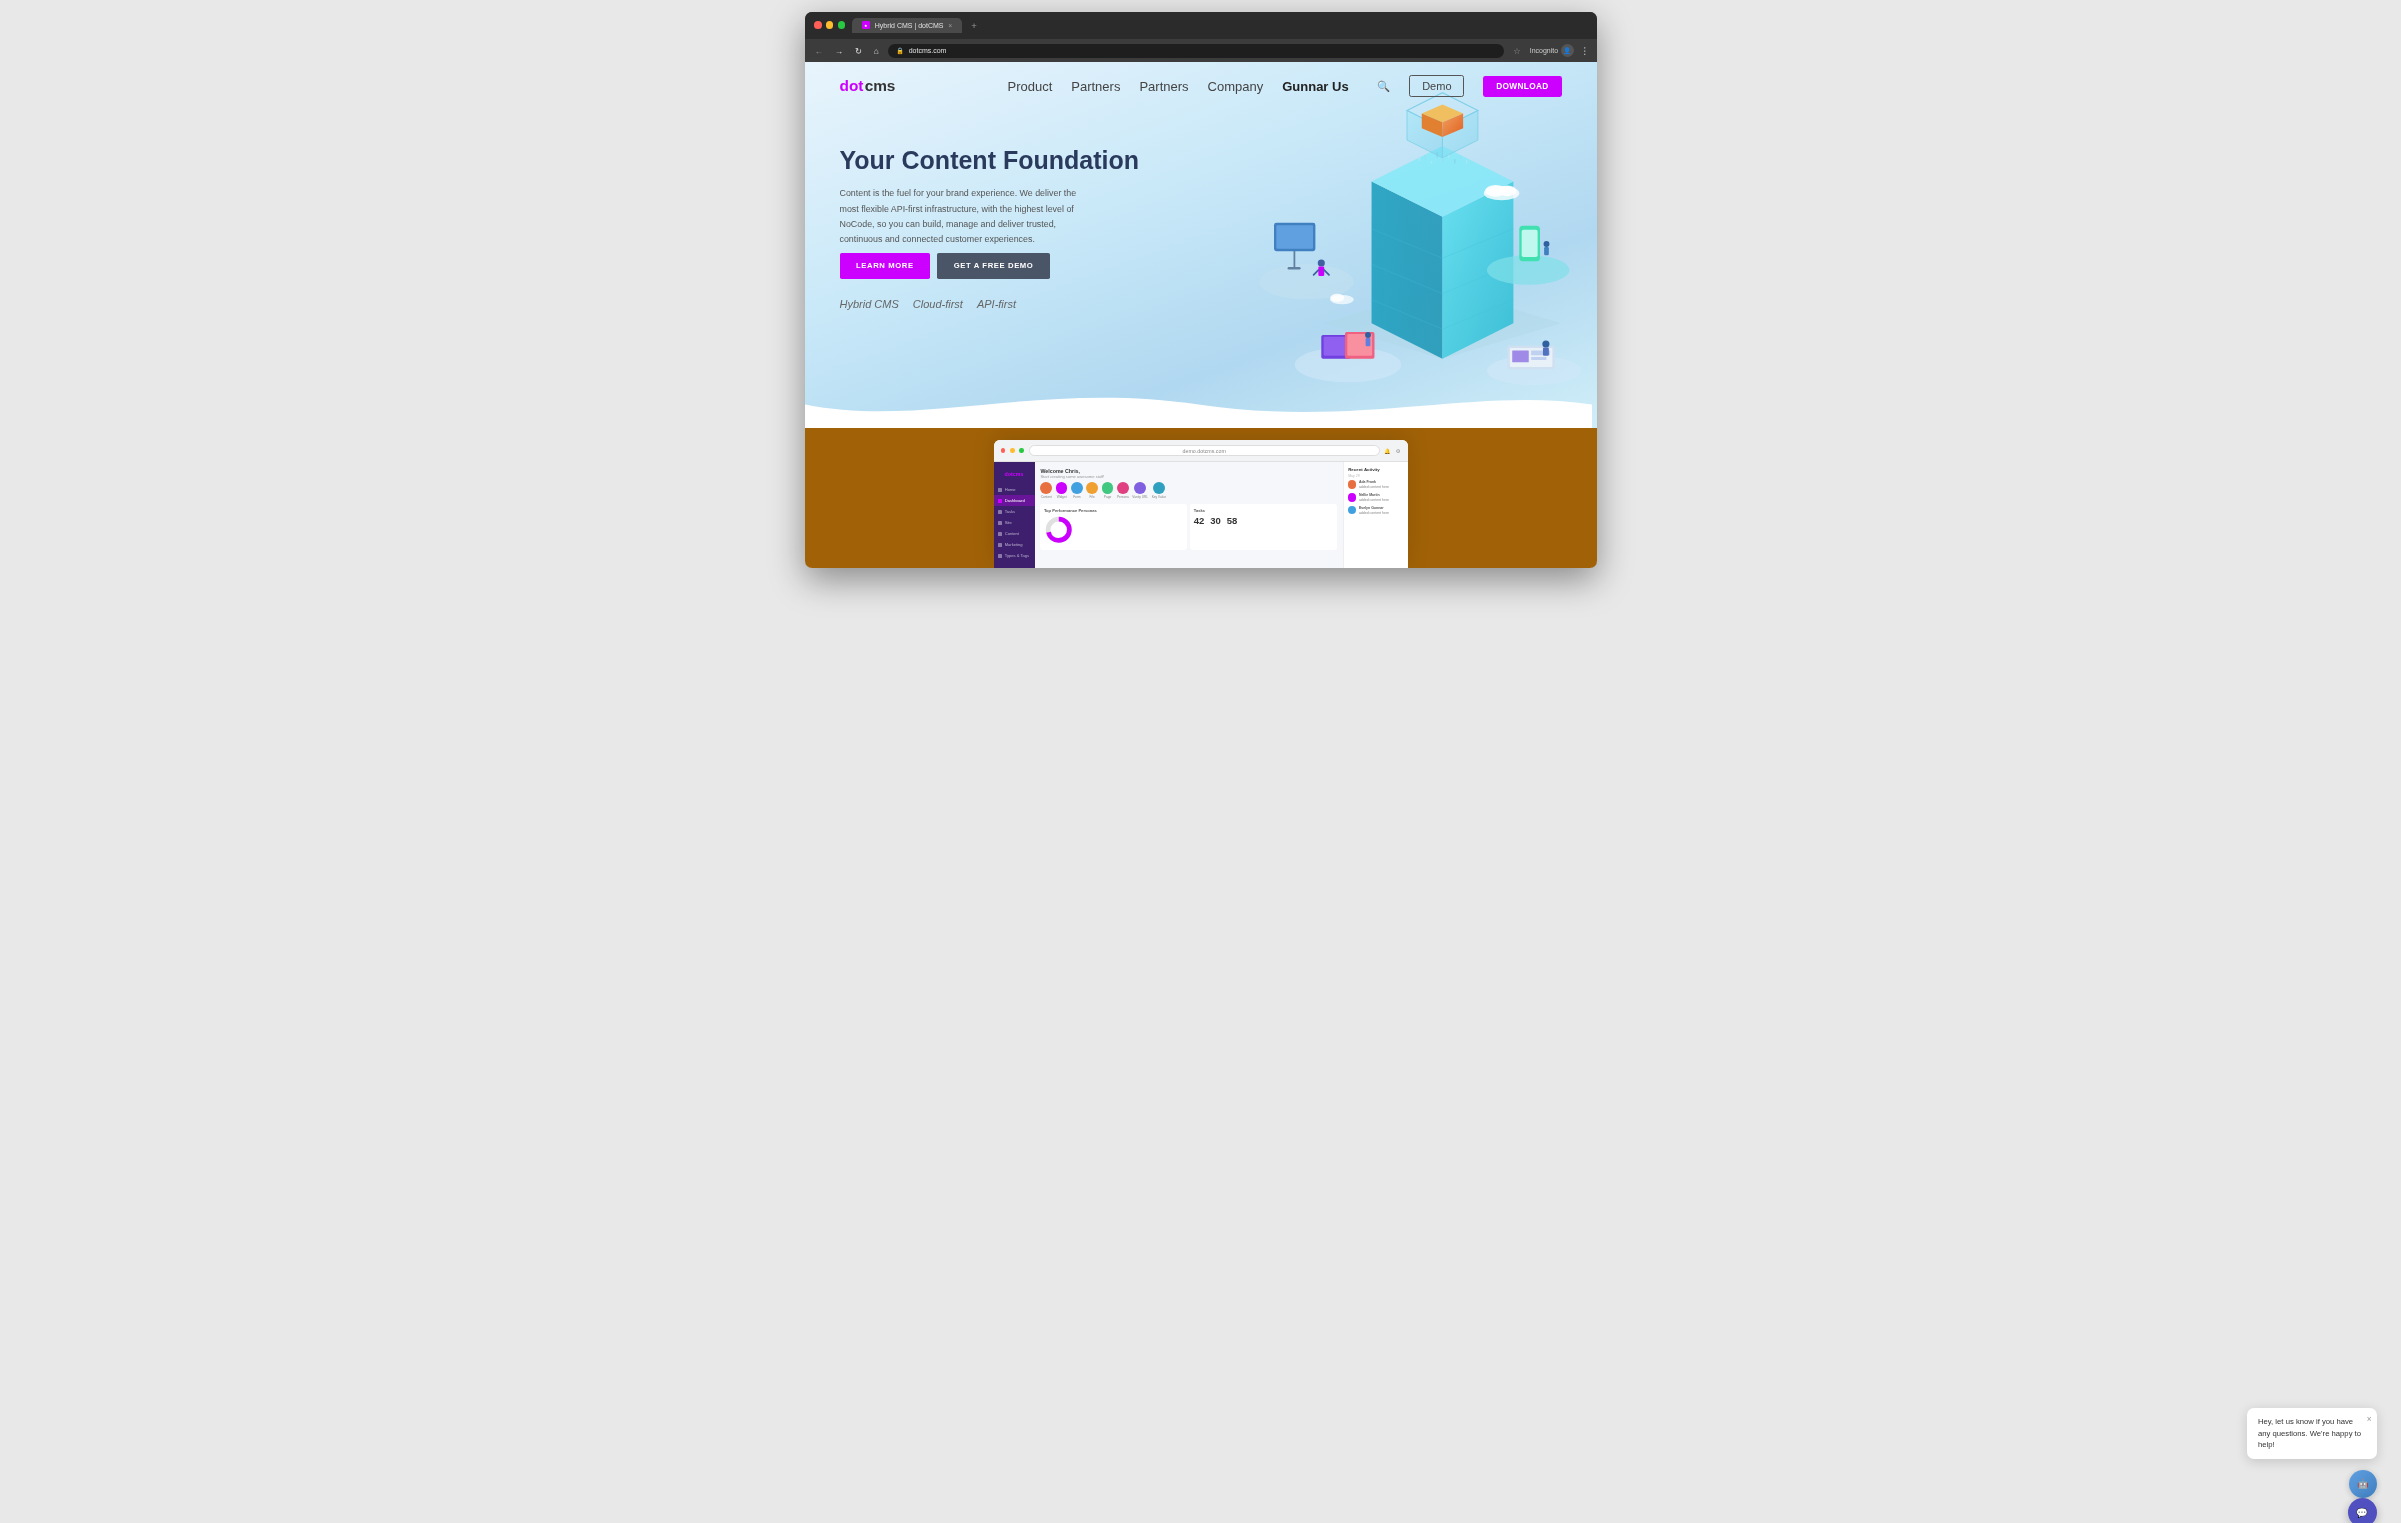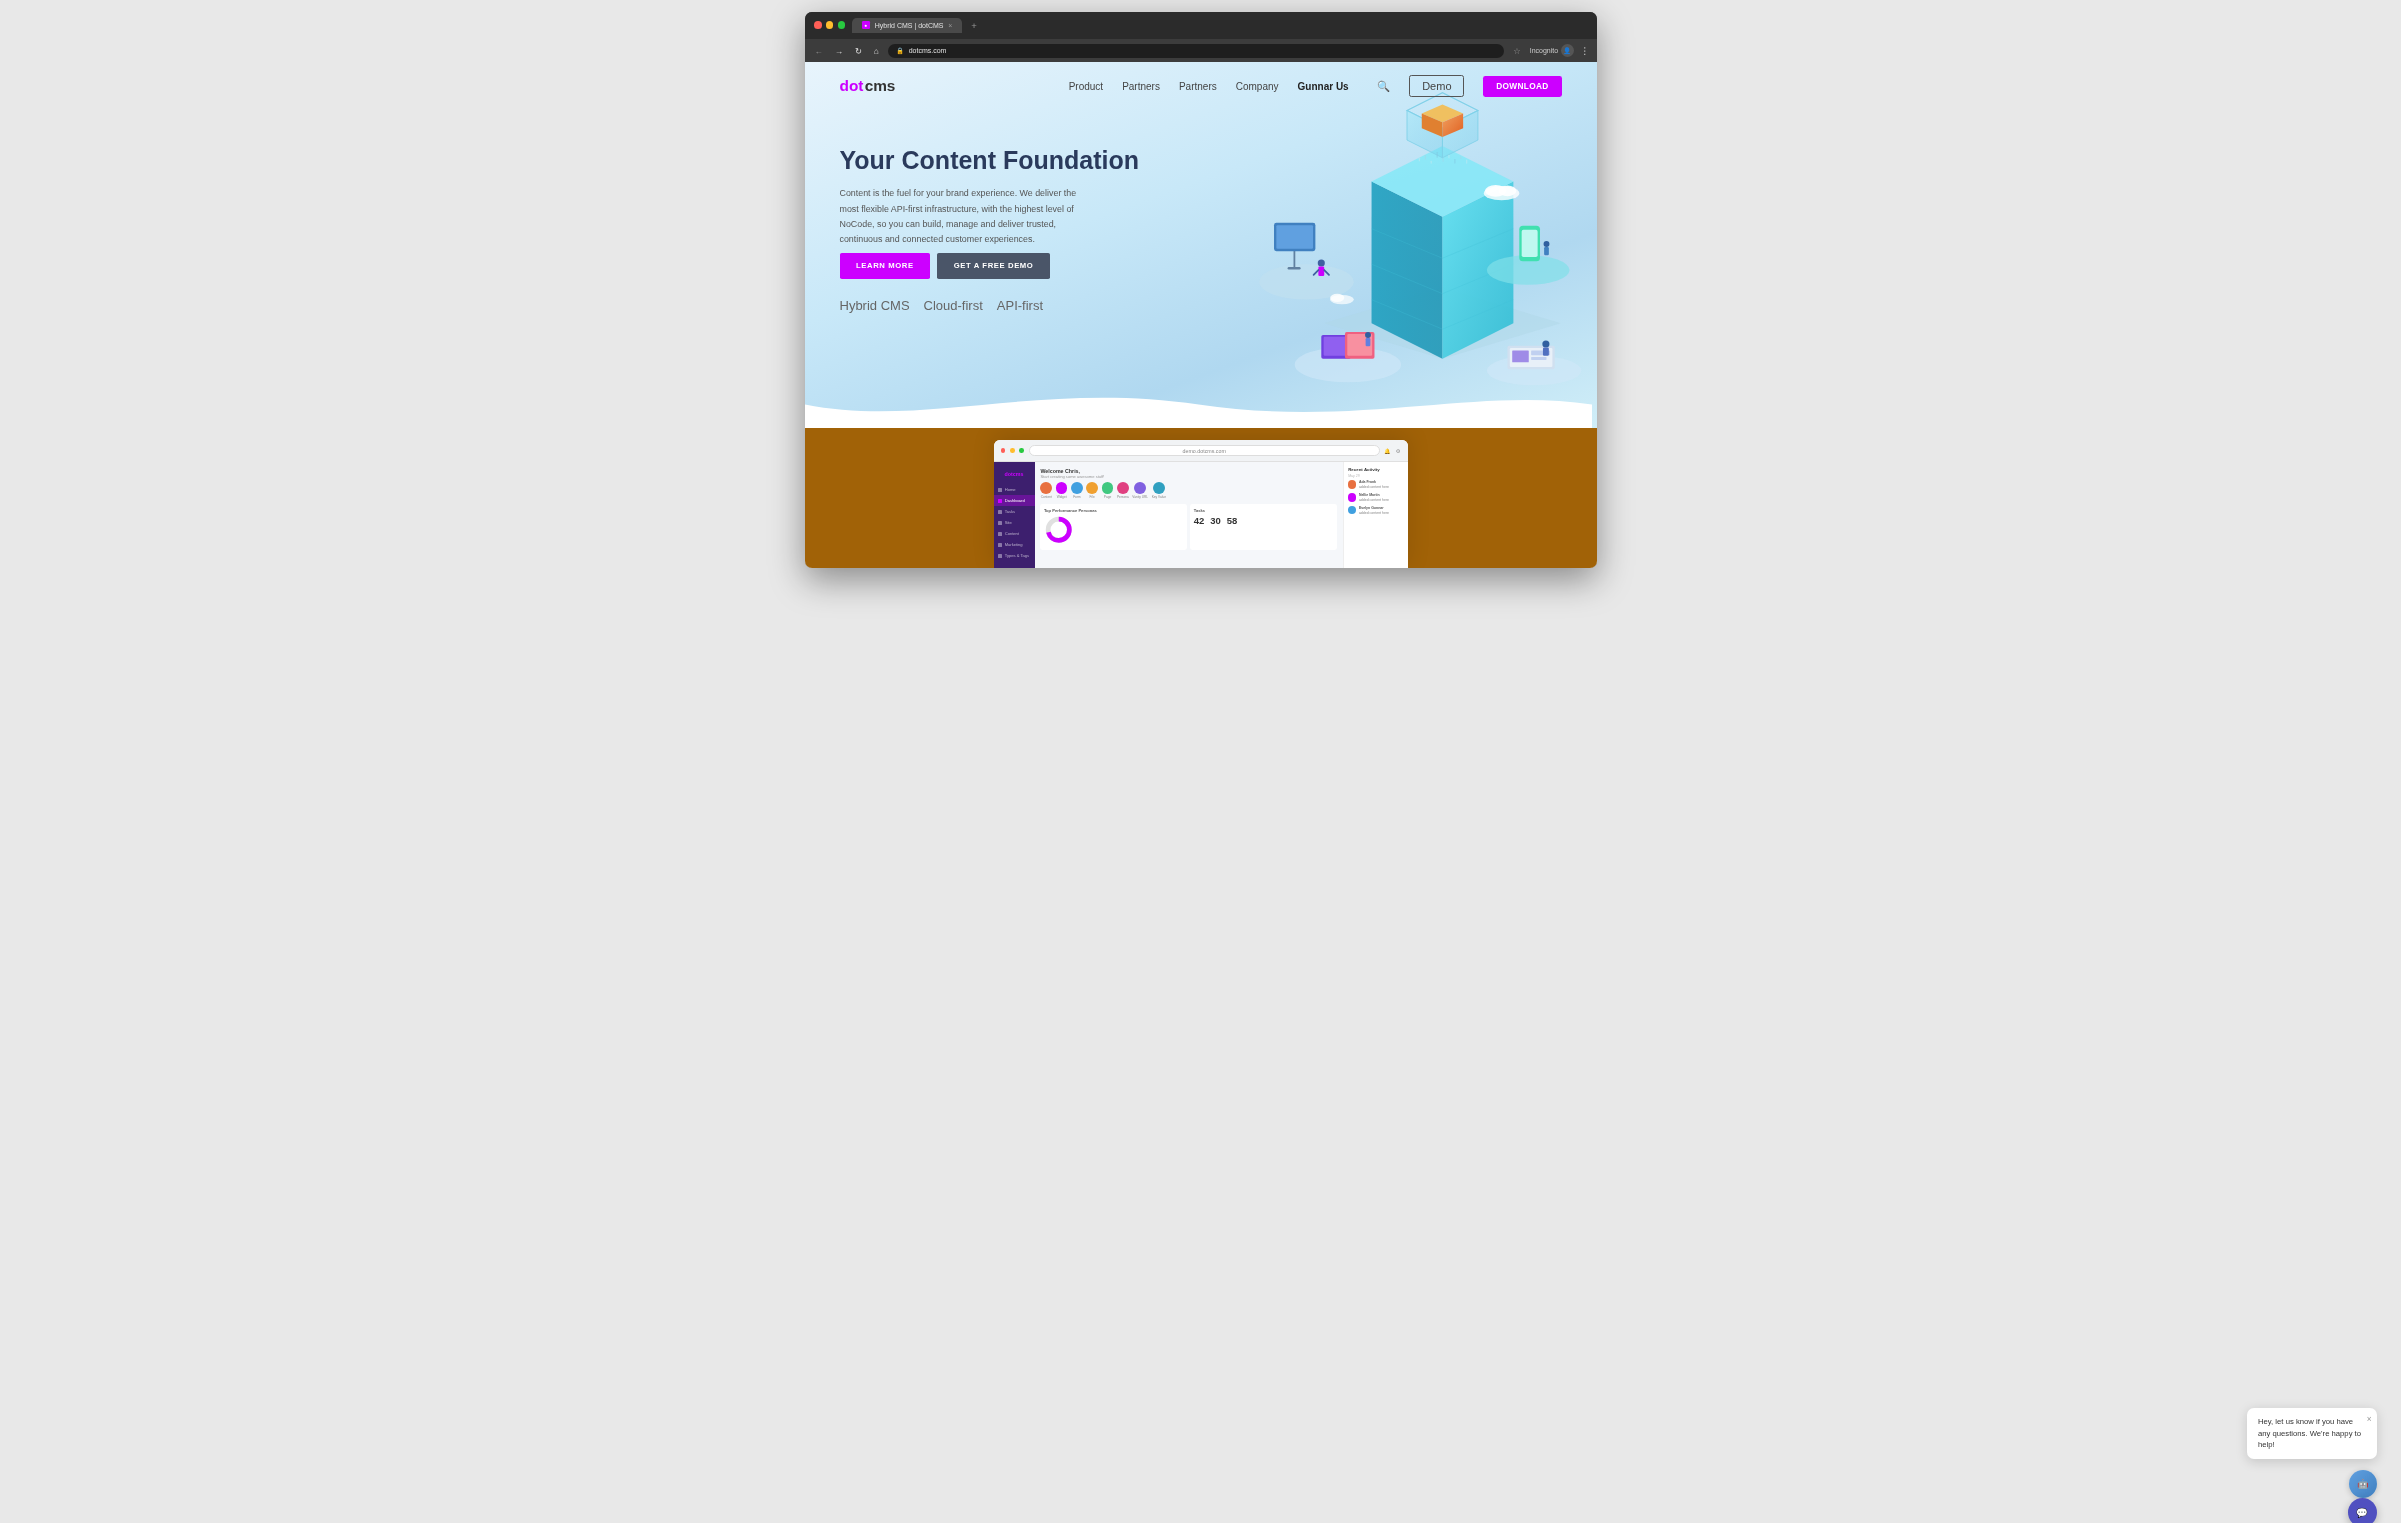--- a/index.html
+++ b/index.html
@@ -32,36 +32,36 @@
 
     
     .hero { background: linear-gradient(160deg, #e8f4fc 0%, #c8e8f8 40%, #b0d8f0 70%, #d0eef8 100%); padding: 0; position: relative; overflow: hidden; }
 
     
     .navbar { display: flex; align-items: center; padding: 13px 35px; position: relative; z-index: 10; }
     .logo { display: flex; align-items: center; gap: 1.2px; text-decoration: none; }
     .logo-dot { color: #cc00ff; font-weight: 900; font-size: 15.4px; }
     .logo-text { font-size: 15.4px; font-weight: 700; color: #333; }
     .nav-links { display: flex; align-items: center; gap: 19px; margin-left: auto; }
-    .nav-link { color: #444; text-decoration: none; font-size: 10px; font-weight: 400; cursor: pointer; }
+    .nav-link { color: #444; text-decoration: none; font-size: 13px; font-weight: 400; cursor: pointer; }
     .nav-link.active { font-weight: 700; color: #222; }
     .nav-search { color: #555; font-size: 10.6px; cursor: pointer; margin-left: 9.5px; }
     .nav-demo-btn { border: 0.9px solid #555; border-radius: 2.4px; padding: 4.1px 11.8px; color: #444; font-size: 11px; font-weight: 500; cursor: pointer; background: transparent; }
     .nav-download-btn { background: #cc00ff; color: white; border: none; border-radius: 2.4px; padding: 5.3px 13px; font-size: 8.3px; font-weight: 700; cursor: pointer; letter-spacing: 0.3px; }
 
     
     .hero-content { display: flex; align-items: flex-start; padding: 23.6px 35px 35px 35px; position: relative; min-height: 272px; }
     .hero-text { max-width: 307px; z-index: 5; padding-top: 11.8px; }
     .hero-title { font-size: 25px; font-weight: 800; color: #2a3a5c; line-height: 1.15; margin-bottom: 11.8px; }
     .hero-desc { font-size: 8.9px; color: #555; line-height: 1.7; margin-bottom: 6px; max-width: 248px; }
     .hero-btns { display: flex; gap: 7px; margin-bottom: 19px; }
     .btn-learn { background: #cc00ff; color: white; border: none; padding: 8.3px 16.5px; font-size: 7.7px; font-weight: 700; letter-spacing: 0.6px; cursor: pointer; border-radius: 1.8px; }
     .btn-demo { background: #4a5568; color: white; border: none; padding: 8.3px 16.5px; font-size: 7.7px; font-weight: 700; letter-spacing: 0.6px; cursor: pointer; border-radius: 1.8px; }
     .hero-tags { display: flex; gap: 14px; }
-    .hero-tag { color: #666; font-size: 13px; cursor: pointer; text-decoration: none; }
+    .hero-tag { color: #666; font-size: 11px; cursor: pointer; text-decoration: none; font-style: italic; }
 
     
     .hero-illustration { position: absolute; right: -11.8px; top: -35px; width: 402px; height: 331px; }
 
     
     .chat-widget { position: fixed; bottom: 23.6px; right: 23.6px; z-index: 100; }
     .chat-bubble { background: white; border-radius: 7px; padding: 8.3px 10.6px; box-shadow: 0 2.4px 11.8px rgba(0,0,0,0.15); max-width: 130px; margin-bottom: 5.9px; position: relative; font-size: 7.7px; color: #333; line-height: 1.5; }
     .chat-bubble-close { position: absolute; top: 4.7px; right: 5.9px; color: #999; cursor: pointer; font-size: 8.3px; }
     .chat-avatar { width: 28px; height: 28px; border-radius: 50%; background: linear-gradient(135deg, #60a0e0, #4080c0); display: flex; align-items: center; justify-content: center; margin-left: auto; box-shadow: 0 1.2px 5.9px rgba(0,0,0,0.2); }
     .chat-toggle-btn { position: absolute; bottom: 0; right: 0; width: 29.5px; height: 29.5px; border-radius: 50%; background: #5050c0; display: flex; align-items: center; justify-content: center; cursor: pointer; box-shadow: 0 2.4px 8.9px rgba(0,0,0,0.25); }

